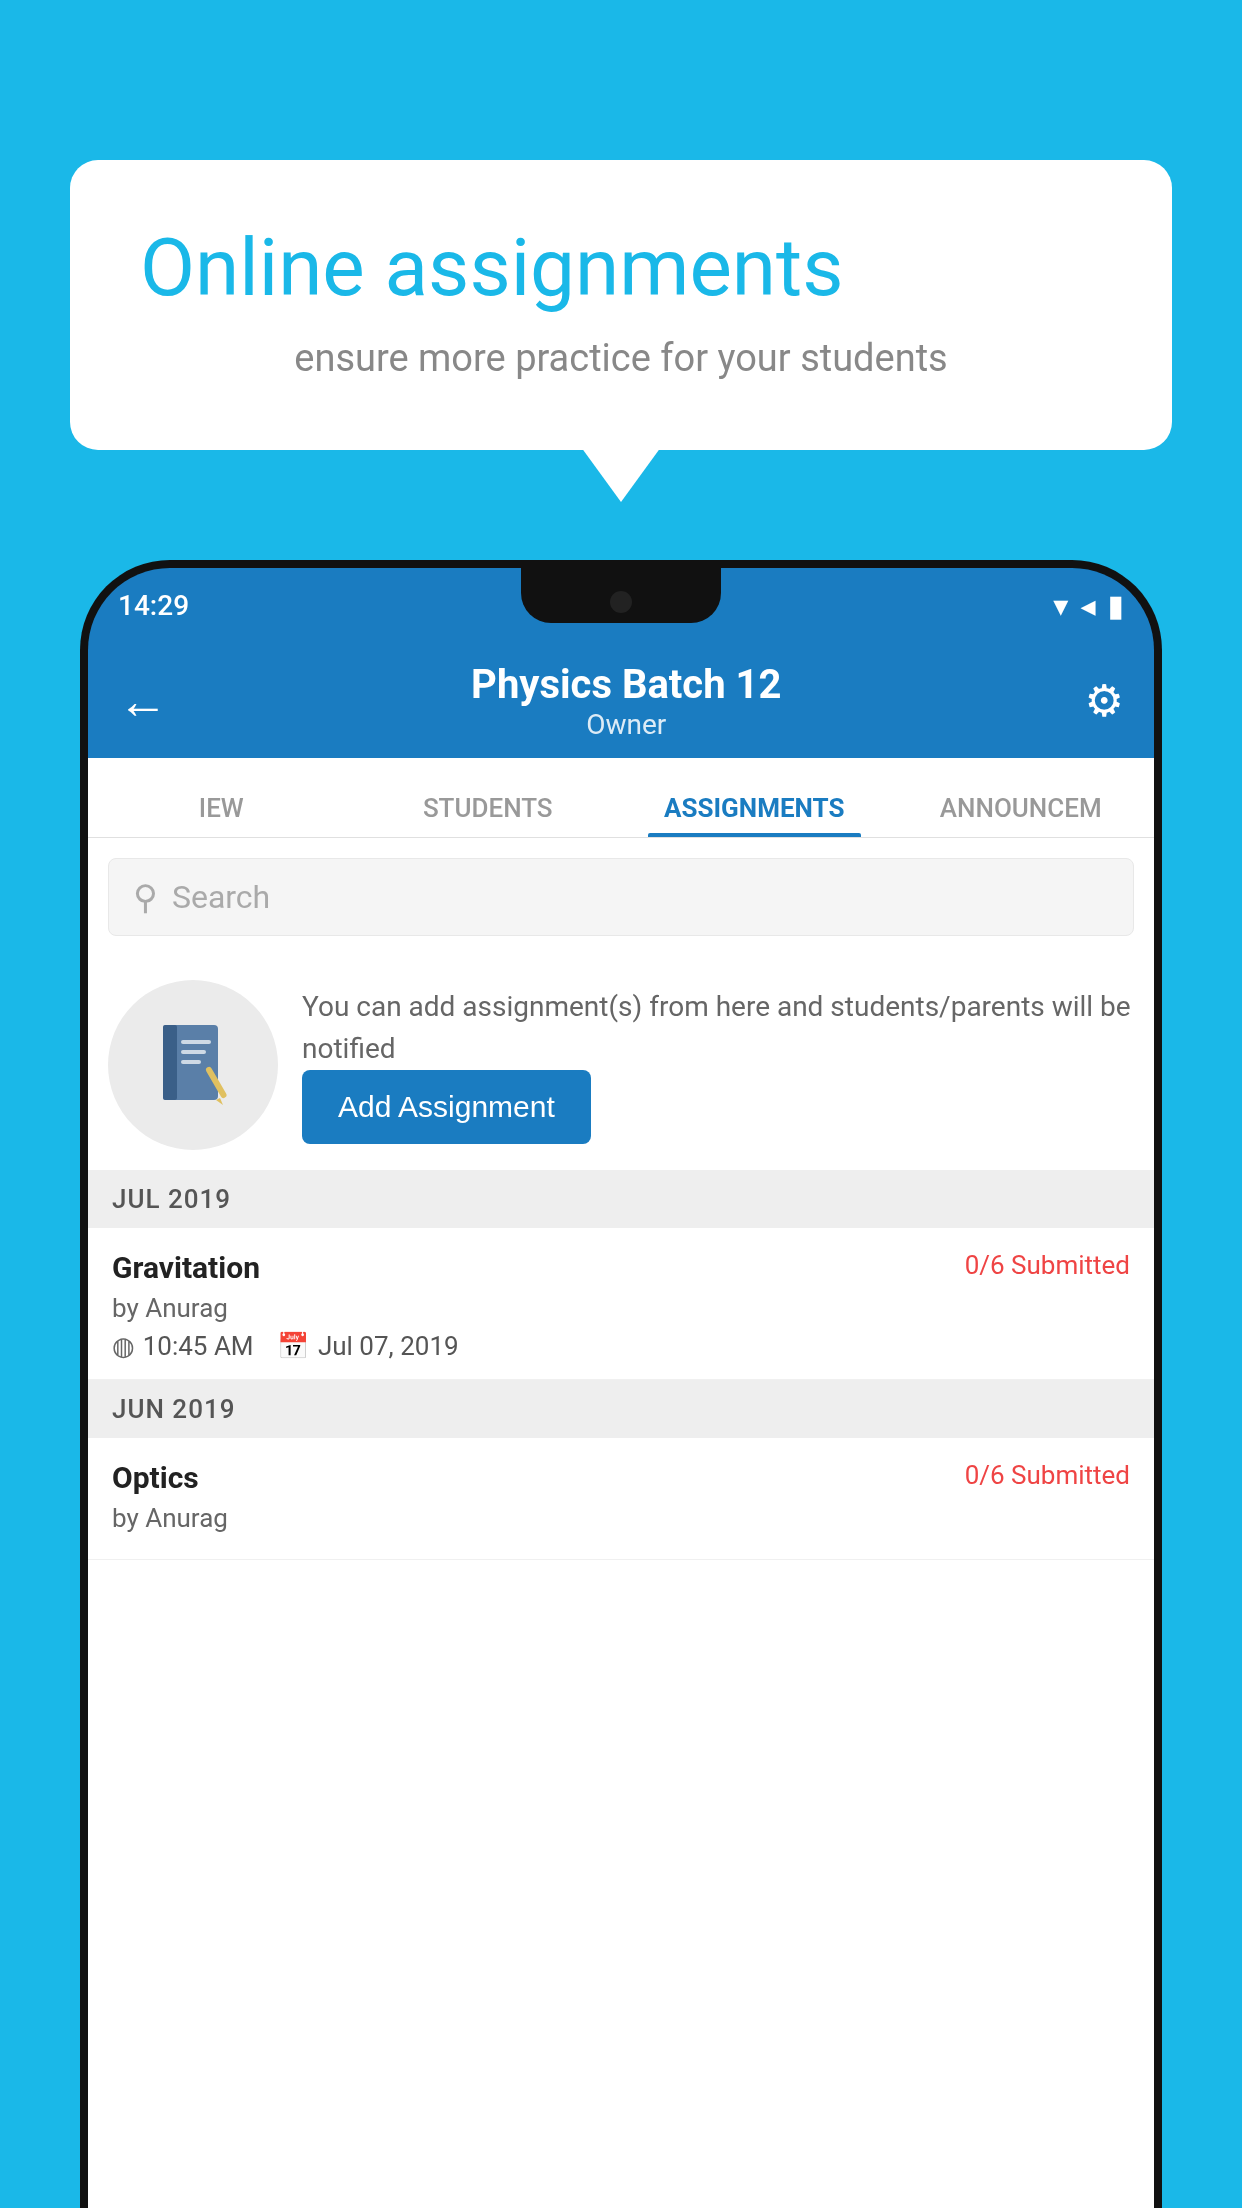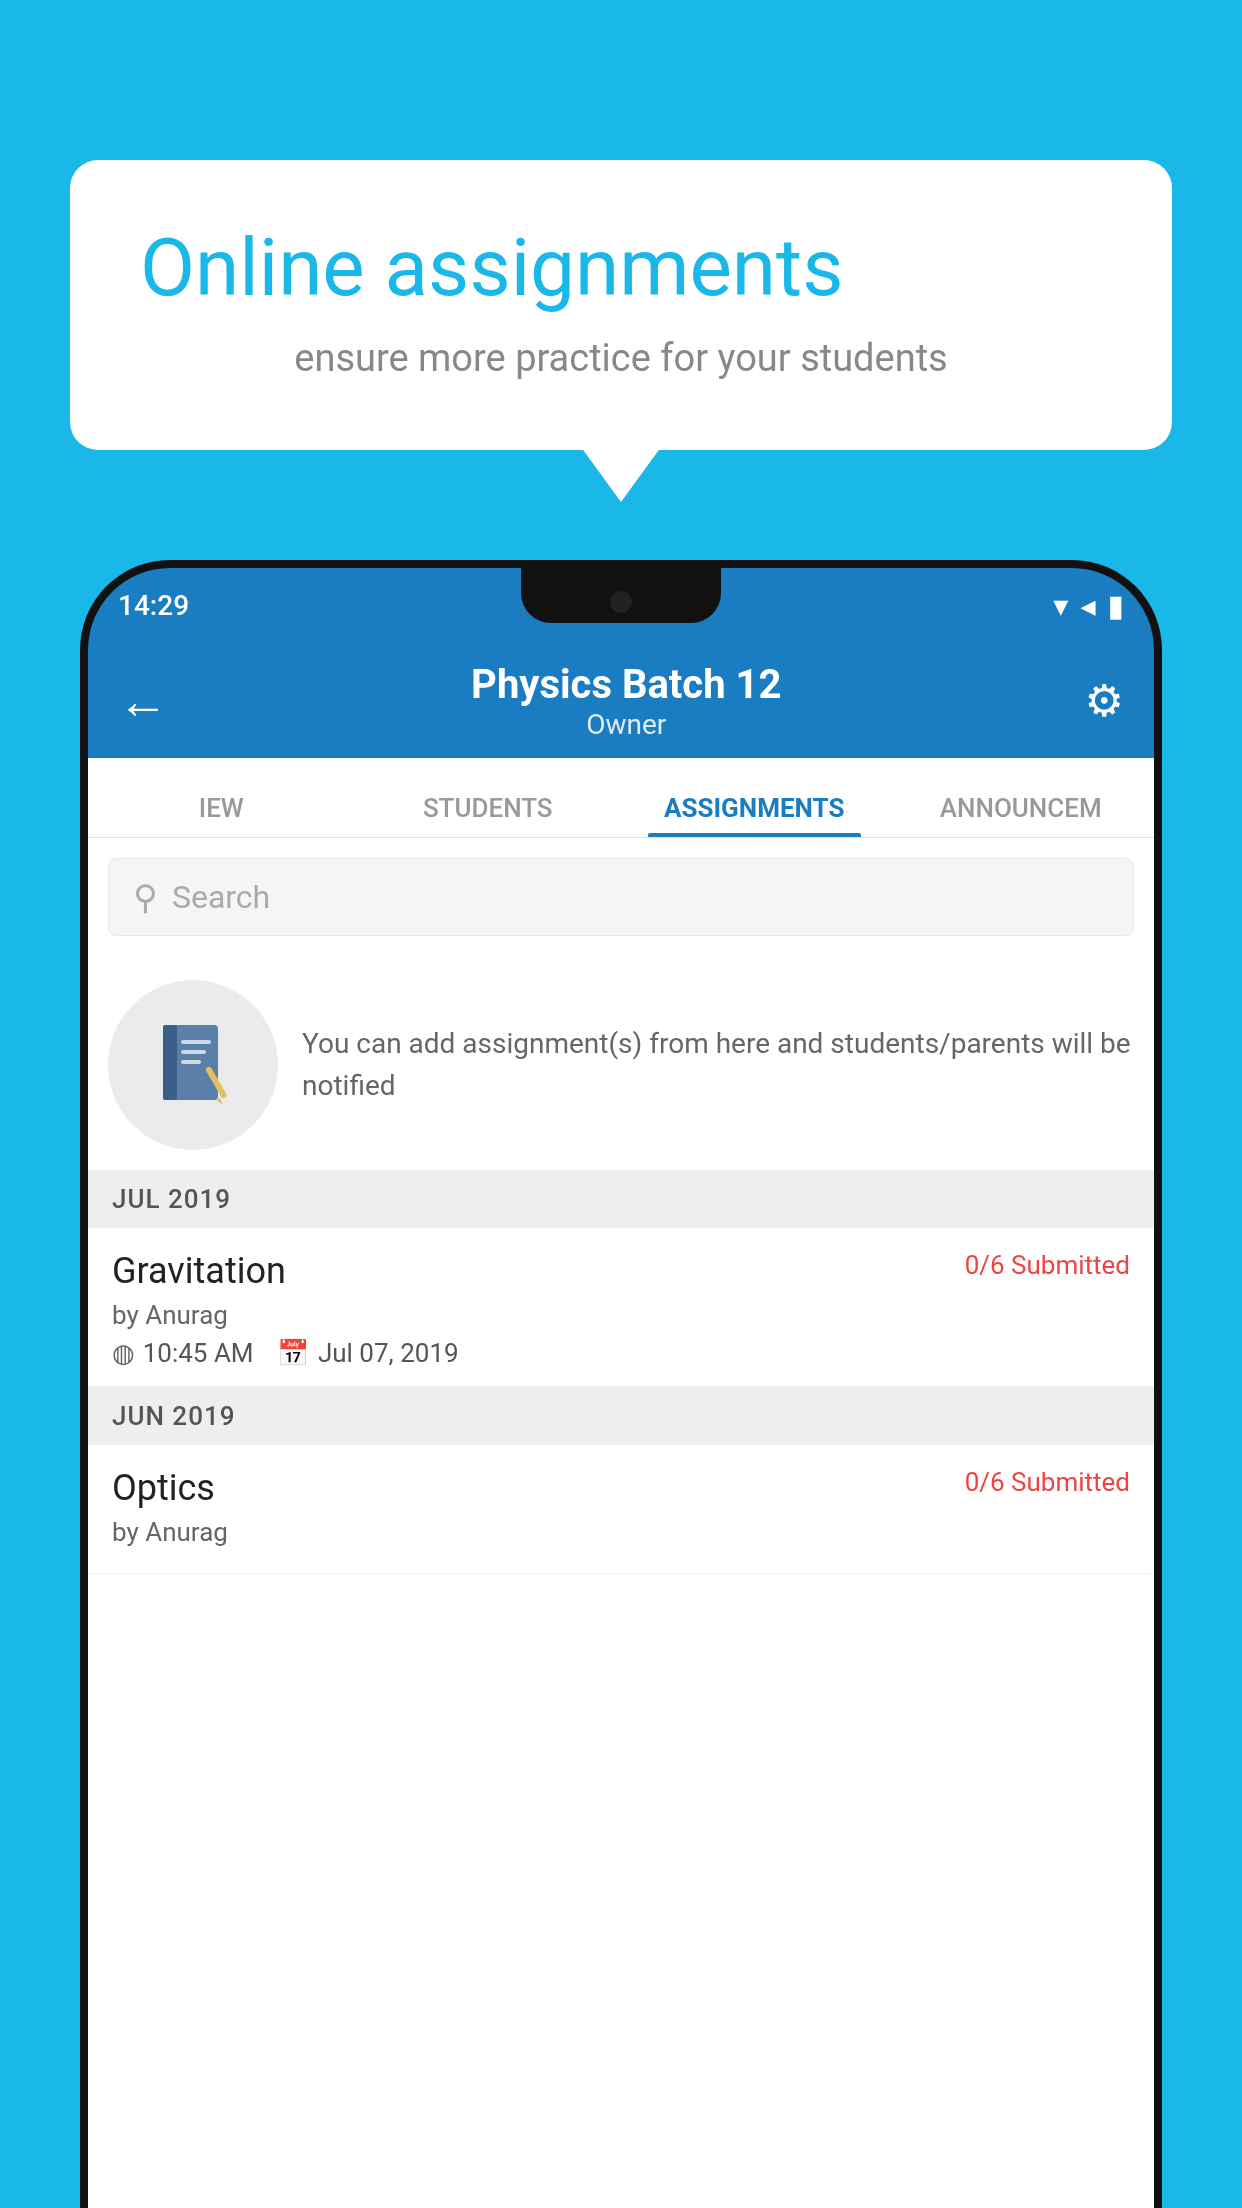--- a/index.html
+++ b/index.html
@@ -310,22 +310,22 @@
     }
 
     .assignment-top {
       display: flex;
       justify-content: space-between;
       align-items: flex-start;
       margin-bottom: 8px;
     }
 
     .assignment-title {
-      font-size: 36px;
-      font-weight: 400;
+      font-size: 30px;
+      font-weight: 700;
       color: #222;
     }
 
     .assignment-submitted {
       font-size: 26px;
       color: #ef4444;
     }
 
     .assignment-by {
       font-size: 26px;
@@ -413,20 +413,21 @@
               <rect x="28" y="20" width="30" height="4" rx="2" fill="white" opacity="0.7"></rect>
               <rect x="28" y="30" width="25" height="4" rx="2" fill="white" opacity="0.7"></rect>
               <rect x="28" y="40" width="20" height="4" rx="2" fill="white" opacity="0.7"></rect>
               <rect x="60" y="45" width="6" height="35" rx="3" fill="#e0c060" transform="rotate(-30 63 62)"></rect>
               <polygon points="67,78 70,85 63,80" fill="#e0c060"></polygon>
             </svg>
           </div>
         </div>
         <div class="empty-state-right">
           <div class="empty-state-text">You can add assignment(s) from here and students/parents will be notified</div>
+          <button class="add-assignment-btn">Add Assignment</button>
         </div>
       </div>
 
       <div class="section-header">JUL 2019</div>
 
       <div class="assignment-item">
         <div class="assignment-top">
           <span class="assignment-title">Gravitation</span>
           <span class="assignment-submitted">0/6 Submitted</span>
         </div>

